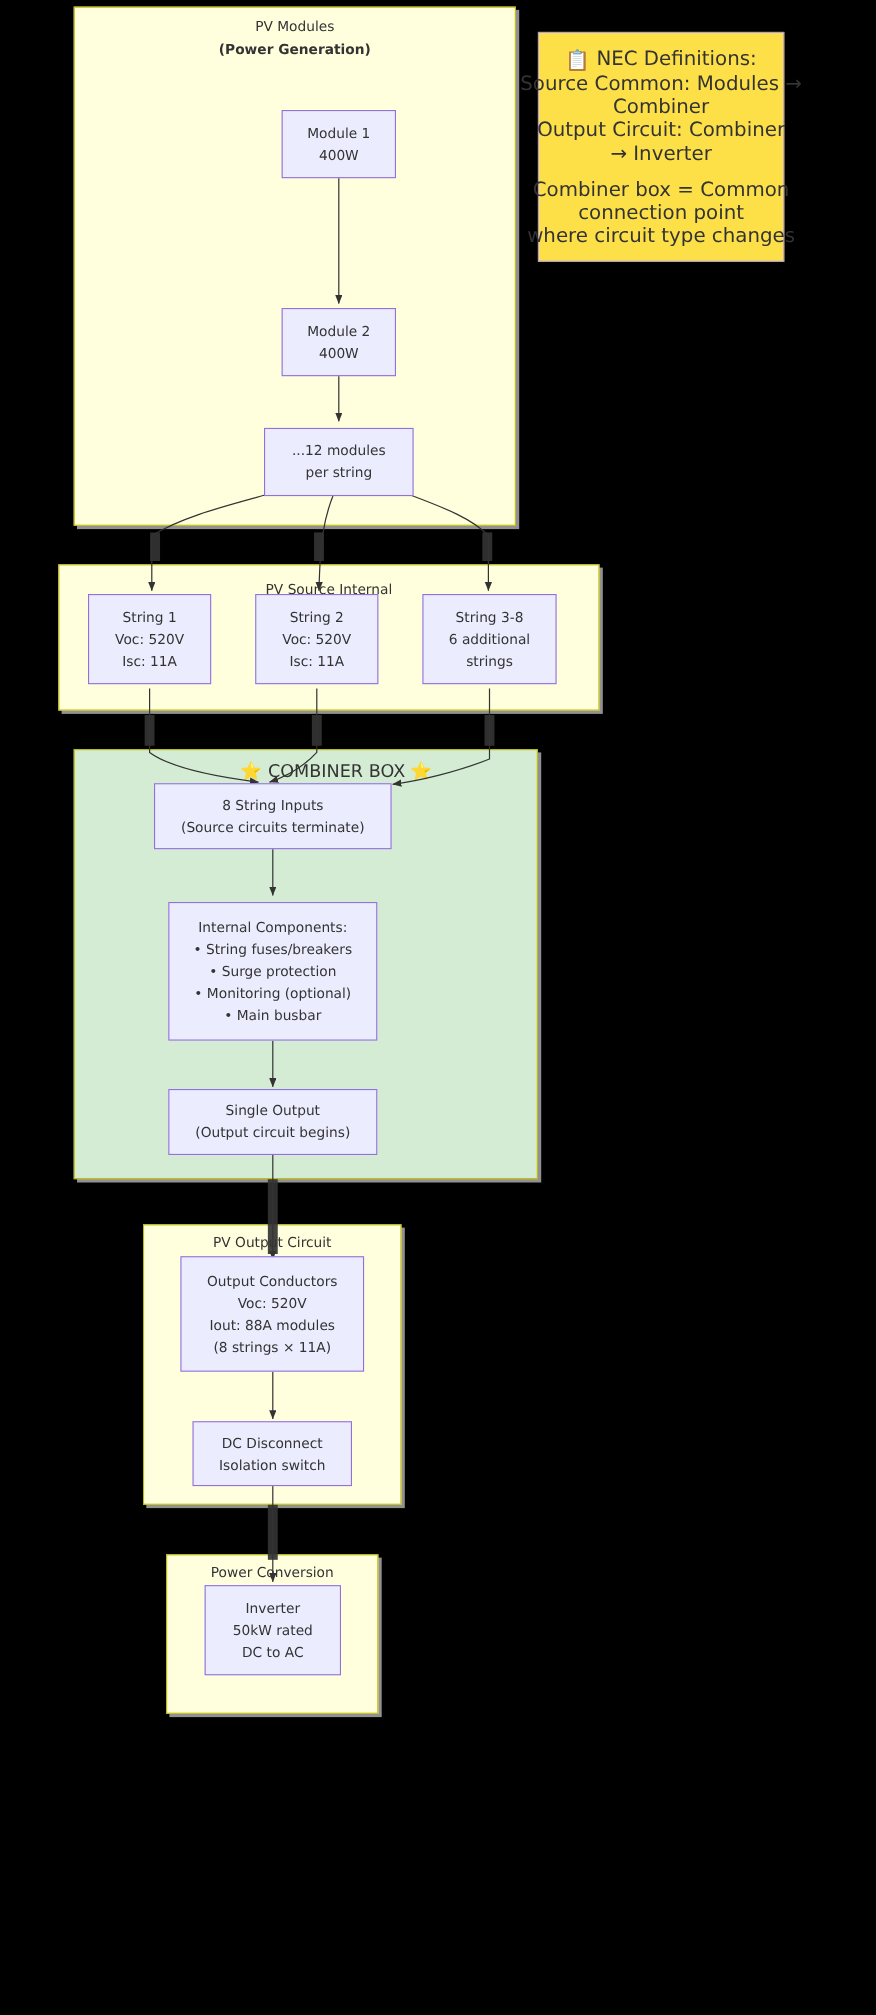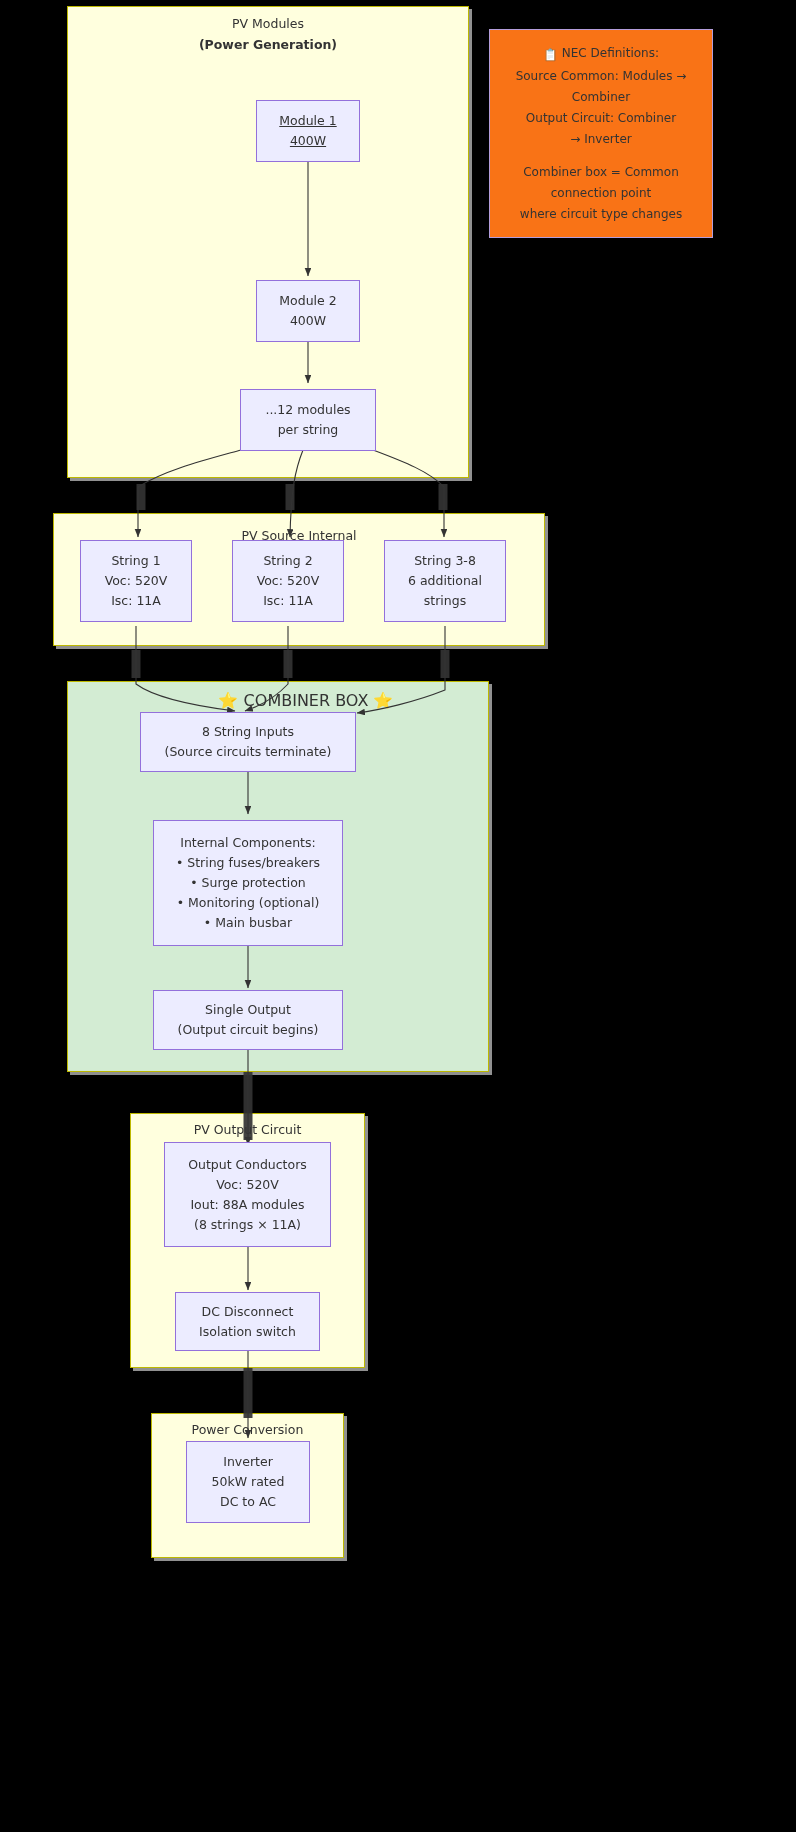--- a/index.html
+++ b/index.html
@@ -17,24 +17,24 @@
                  font-size:12.5px;color:#333;white-space:nowrap;}
 
   
   .node{position:absolute;box-sizing:border-box;background:#ececff;
         border:1px solid #9370db;display:flex;flex-direction:column;
         align-items:center;justify-content:center;
         font-size:12.5px;color:#333;line-height:20px;text-align:center;}
   .node div{white-space:nowrap;}
 
   
-  .note{position:absolute;box-sizing:border-box;background:#f97316;
+  .note{position:absolute;box-sizing:border-box;background:#fde047;
         border:1px solid #b39ddb;display:flex;flex-direction:column;
         align-items:center;justify-content:center;
-        font-size:12px;color:#333;line-height:21px;text-align:center;}
+        font-size:18px;color:#333;line-height:21px;text-align:center;}
   .note div{white-space:nowrap;}
   .note .spacer{height:12px;}
   .note-icon{display:inline-block;vertical-align:-2px;}
 
   
   .combiner-title{position:absolute;text-align:center;left:0;right:0;
                   font-size:16px;color:#333;white-space:nowrap;padding-left:28px;}
   .star{color:#f5b301;}
 
   svg.edges{position:absolute;left:0;top:0;width:796px;height:1832px;
@@ -107,21 +107,21 @@
 
     <path class="thick" d="M203,1072 L203,1140"></path>
     <path class="thin" d="M203,1050 L203,1145" marker-end="url(#arw)"></path>
 
     <path class="thin" d="M203,1247 L203,1290" marker-end="url(#arw)"></path>
 
     <path class="thick" d="M203,1368 L203,1418"></path>
     <path class="thin" d="M203,1351 L203,1438" marker-end="url(#arw)"></path>
   </svg>
 
-  <div class="node" style="left:211px;top:100px;width:104px;height:62px;text-decoration:underline;">
+  <div class="node" style="left:211px;top:100px;width:104px;height:62px;">
     <div>Module 1</div>
     <div>400W</div>
   </div>
 
   <div class="node" style="left:211px;top:280px;width:104px;height:62px;">
     <div>Module 2</div>
     <div>400W</div>
   </div>
 
   <div class="node" style="left:195px;top:389px;width:136px;height:62px;">

